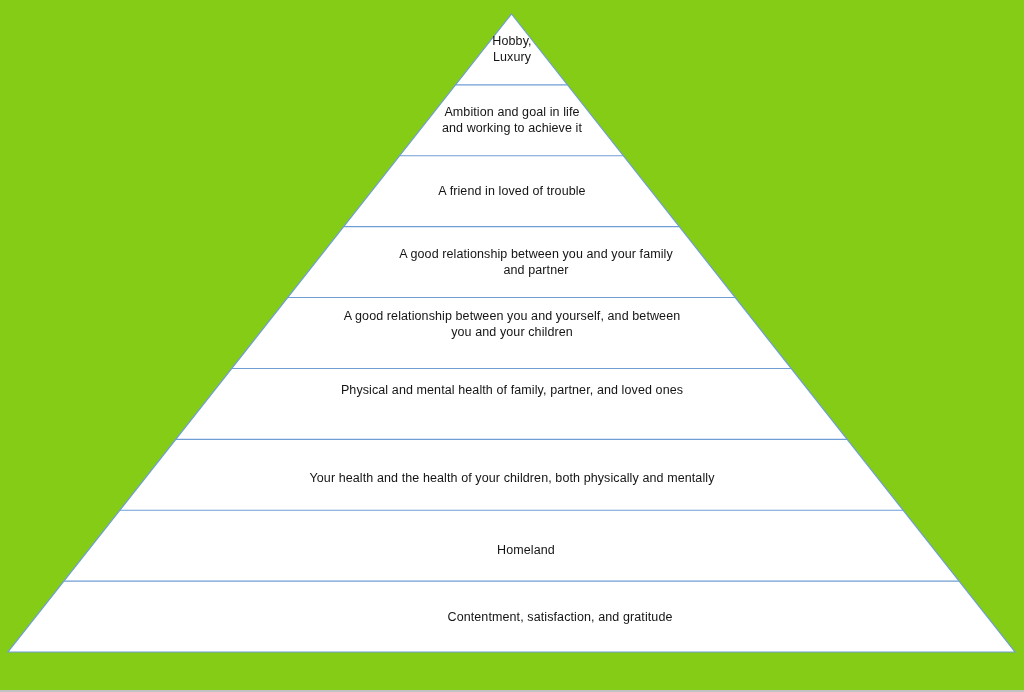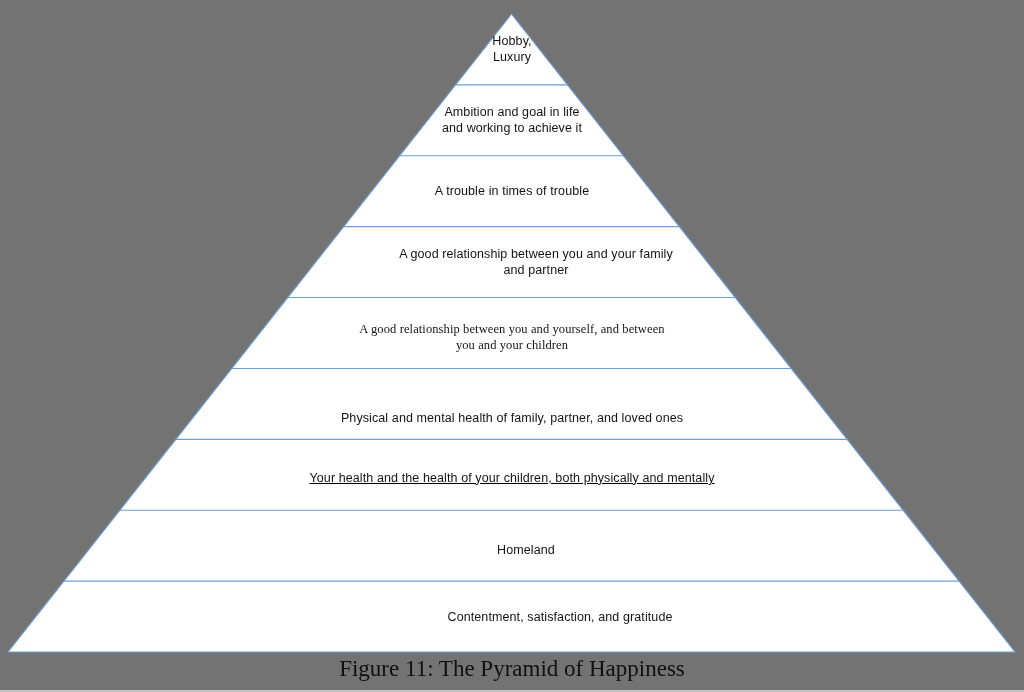--- a/index.html
+++ b/index.html
@@ -7,21 +7,21 @@
     width: 1024px;
     height: 692px;
     background: #ffffff;
     overflow: hidden;
     font-family: "Liberation Sans", sans-serif;
   }
   .page {
     position: relative;
     width: 1024px;
     height: 692px;
-    background: #737373;
+    background: #84cc16;
     box-sizing: border-box;
     border-bottom: 2px solid #c2c2c2;
   }
   #pyramid-svg {
     position: absolute;
     left: 0;
     top: 0;
   }
   .level-band {
     position: absolute;
@@ -70,37 +70,36 @@
   <div id="levels">
       <div class="level-band" style="top: 14px; height: 70.8889px;">
         <span class="level-label">Hobby,
 Luxury</span>
       </div>
       <div class="level-band" style="top: 84.8889px; height: 70.8889px; align-items: center;">
         <span class="level-label">Ambition and goal in life
 and working to achieve it</span>
       </div>
       <div class="level-band" style="top: 155.778px; height: 70.8889px;">
-        <span class="level-label">A trouble in times of trouble</span>
+        <span class="level-label">A friend in loved of trouble</span>
       </div>
       <div class="level-band" style="top: 226.667px; height: 70.8889px; margin-left: 24px;">
         <span class="level-label">A good relationship between you and your family
 and partner</span>
       </div>
-      <div class="level-band" style="top: 302px; height: 70.8889px; font-family: Liberation Serif, serif;">
+      <div class="level-band" style="top: 289px; height: 70.8889px;">
         <span class="level-label">A good relationship between you and yourself, and between
 you and your children</span>
       </div>
-      <div class="level-band" style="top: 383px; height: 70.8889px;">
+      <div class="level-band" style="top: 355px; height: 70.8889px;">
         <span class="level-label">Physical and mental health of family, partner, and loved ones</span>
       </div>
-      <div class="level-band" style="top: 439.333px; height: 77px; text-decoration: underline;">
+      <div class="level-band" style="top: 439.333px; height: 77px;">
         <span class="level-label">Your health and the health of your children, both physically and mentally</span>
       </div>
       <div class="level-band" style="top: 510.222px; height: 80px; padding-left: 14px;">
         <span class="level-label">Homeland</span>
       </div>
       <div class="level-band" style="top: 581.111px; height: 70.8889px; padding-left: 48px;">
         <span class="level-label">Contentment, satisfaction, and gratitude</span>
       </div>
     </div>
-  <div class="caption">Figure 11: The Pyramid of Happiness</div>
 </div>
 
 </body></html>

